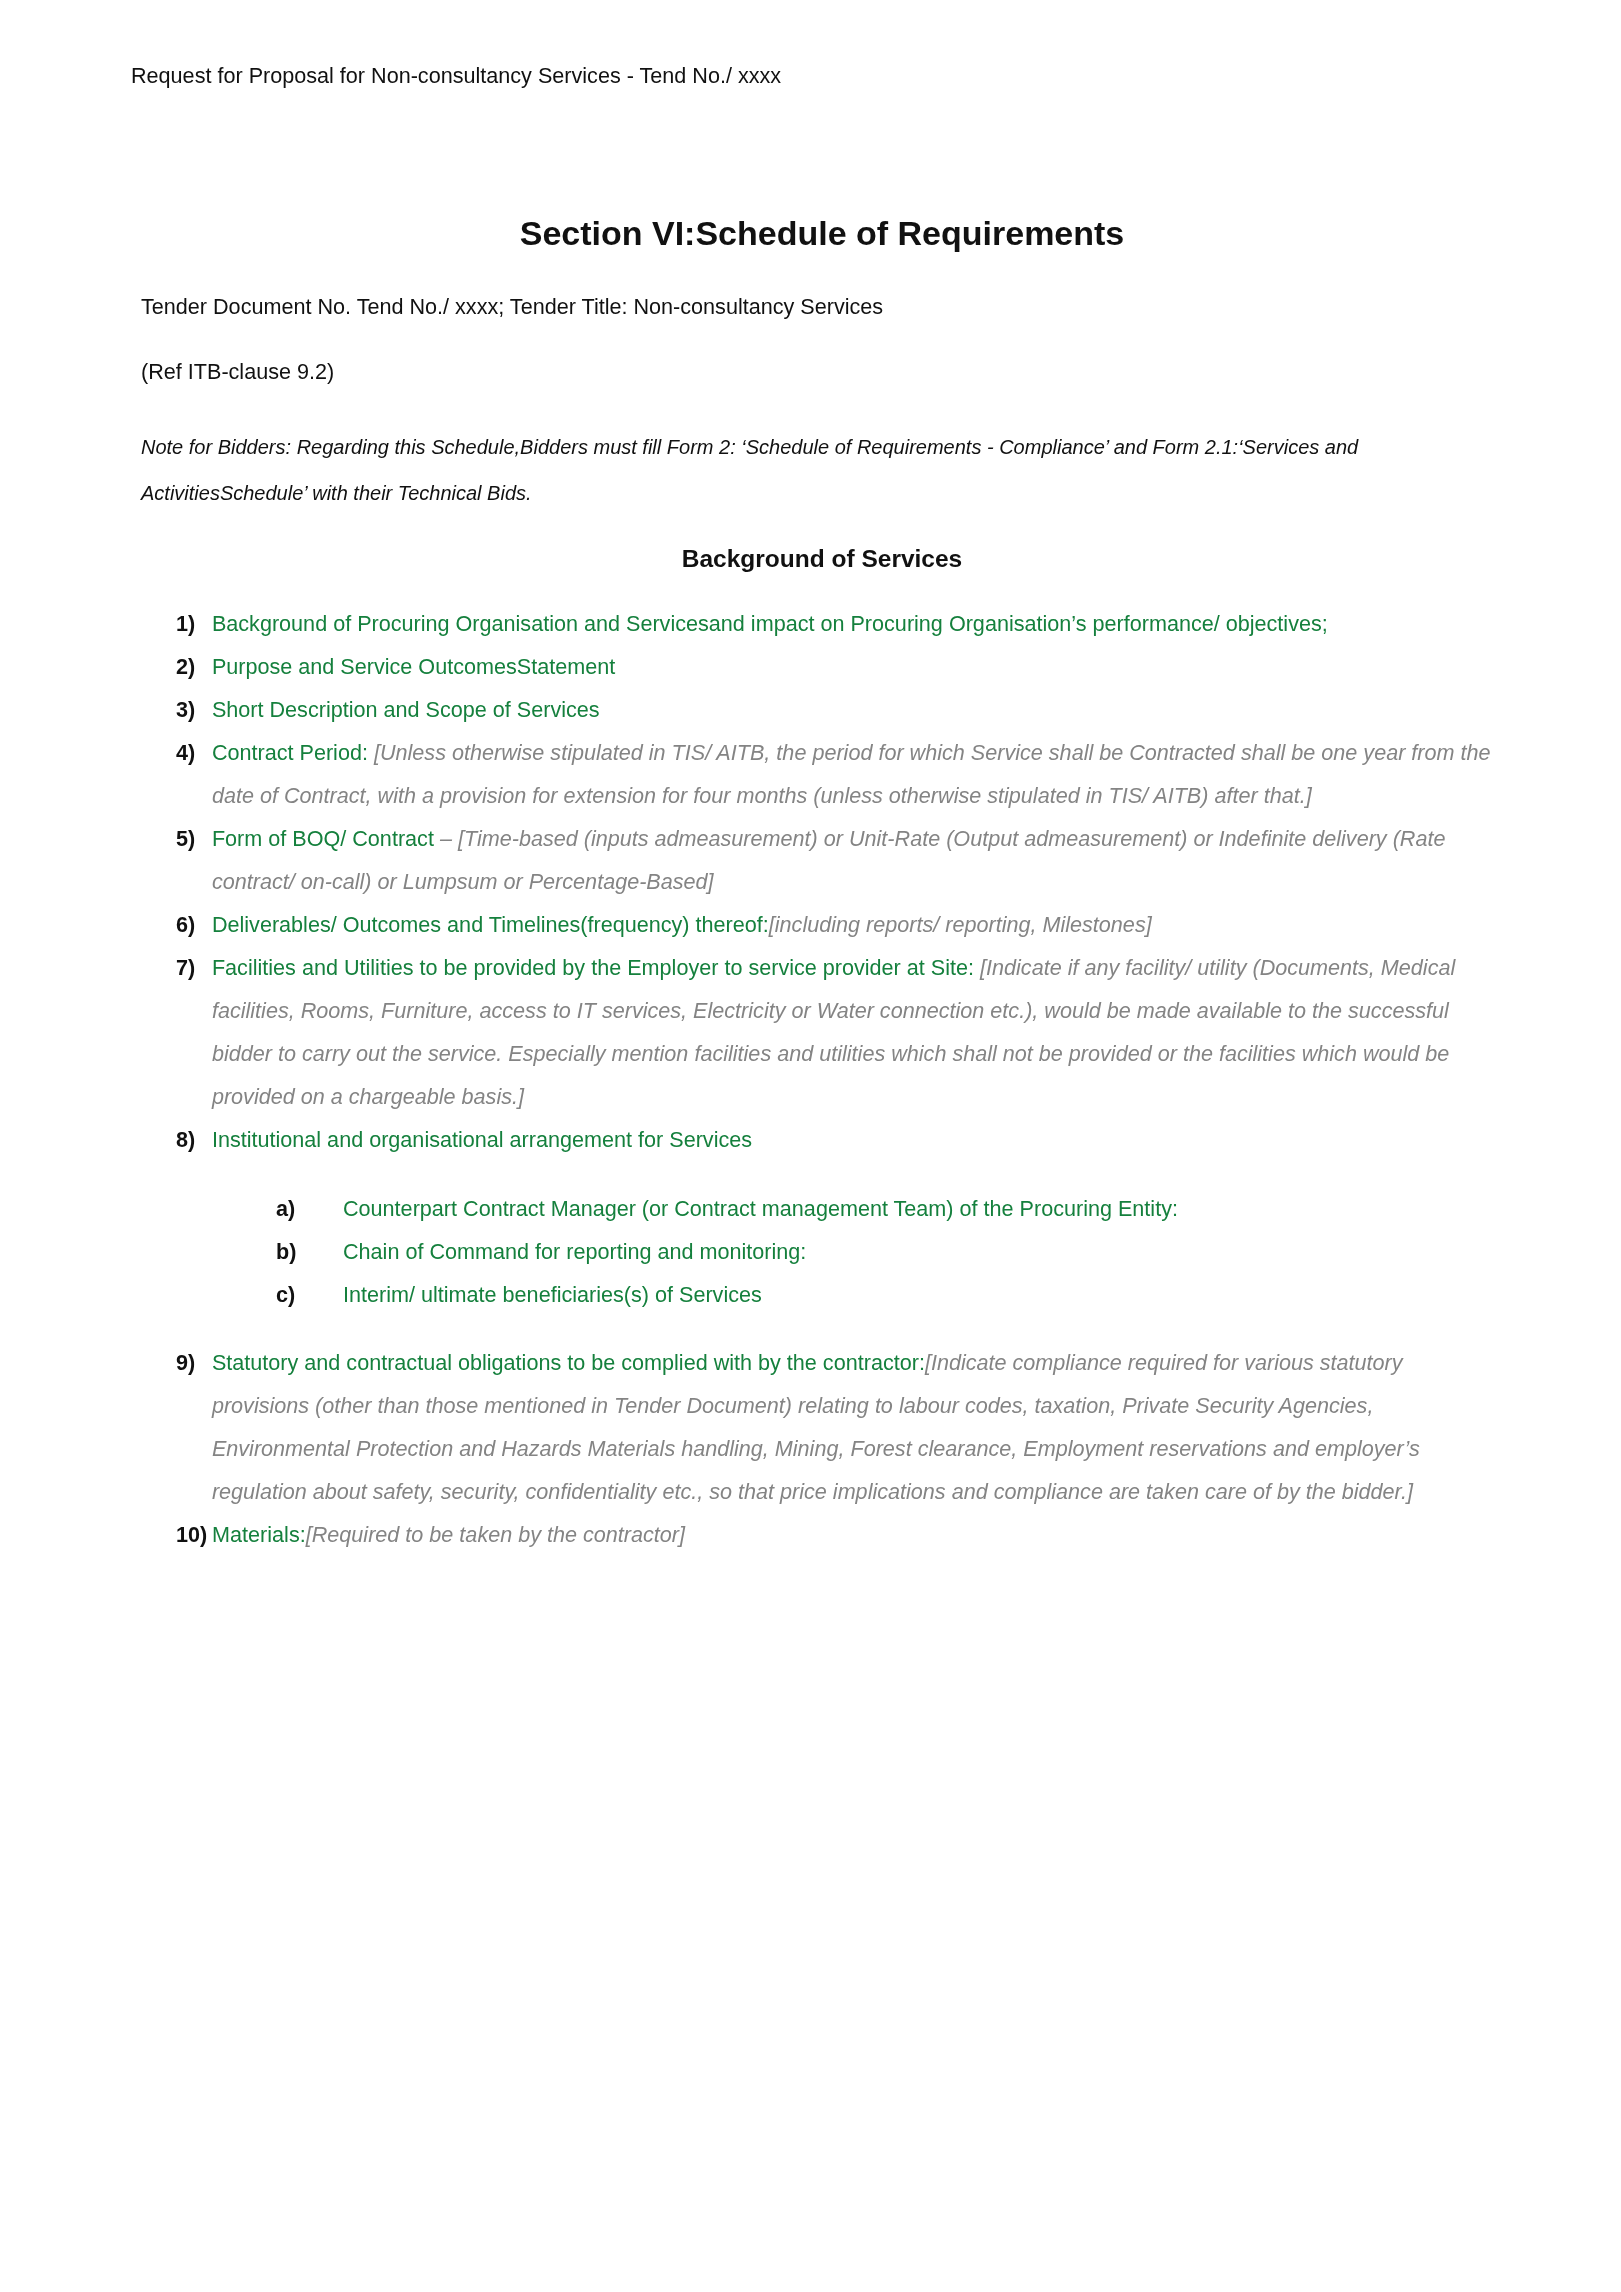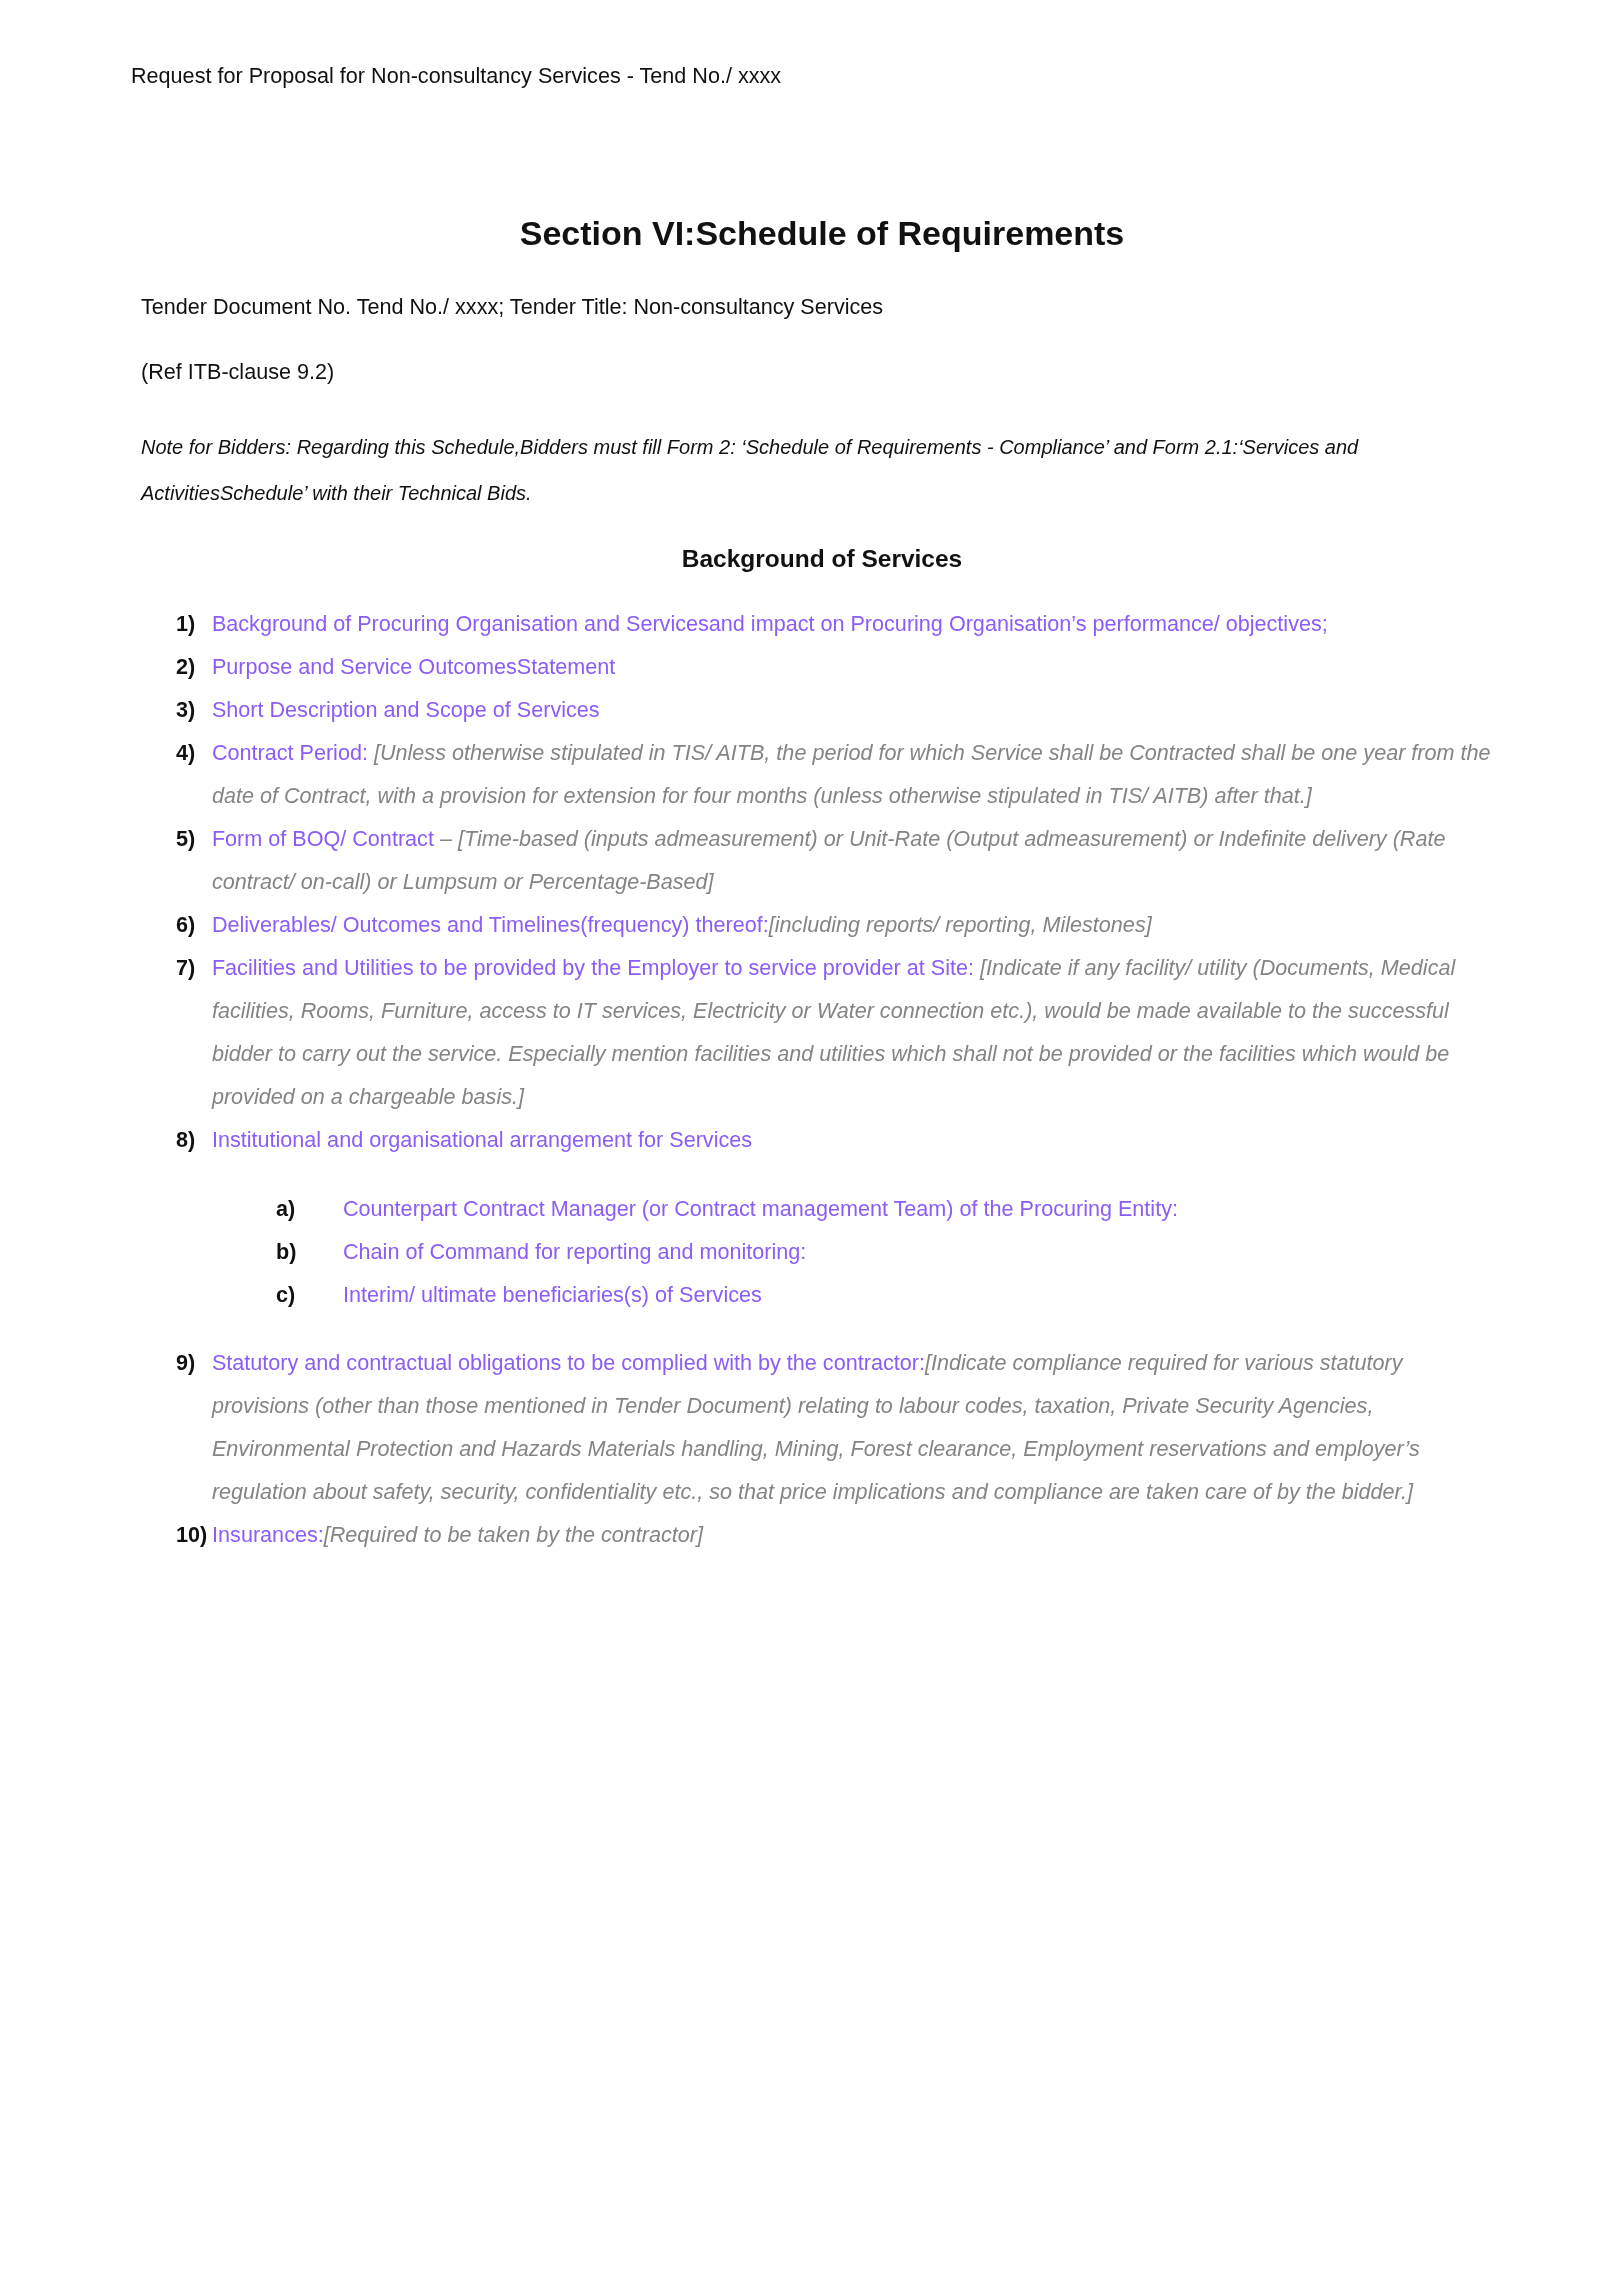--- a/index.html
+++ b/index.html
@@ -8,21 +8,21 @@
   .header-line{position:absolute;top:63px;left:131px;font-size:21.6px;color:#111;}
   .content{position:absolute;top:214px;left:141px;width:1362px;}
   .doc-title{font-size:34px;font-weight:700;text-align:center;margin:0 0 41px 0;color:#111;}
   .para{font-size:21.6px;margin:0 0 39px 0;}
   .note-para{font-size:20px;font-style:italic;line-height:46px;margin:0 0 29px 0;}
   .section-heading{font-size:24.5px;font-weight:700;text-align:center;margin:16px 0 29px 0;}
   .list{padding-left:35px;}
   .li{display:flex;font-size:21.6px;line-height:43px;align-items:flex-start;}
   .num{font-weight:700;min-width:31px;padding-right:4.9px;white-space:nowrap;}
   .txt{flex:1;}
-  .lead{color:#8b5cf6;}
+  .lead{color:#15803d;}
   .note{color:#848484;font-style:italic;}
   .sub{padding-left:100px;}
   .subnum{font-weight:700;min-width:67px;white-space:nowrap;}
   .gap{height:25.5px;}
   .footer{position:absolute;top:2137px;left:131px;width:1362px;display:flex;justify-content:space-between;font-size:21.6px;}
   .footer .pageno{padding-left:15.7px;}
 </style>
 </head>
 <body>
 
@@ -100,21 +100,21 @@
 
       <div class="gap"></div>
 
       <div class="li">
         <span class="num">9)</span>
         <div class="txt"><span class="lead">Statutory and contractual obligations to be complied with by the contractor:</span><span class="note">[Indicate compliance required for various statutory provisions (other than those mentioned in Tender Document) relating to labour codes, taxation, Private Security Agencies, Environmental Protection and Hazards Materials handling, Mining, Forest clearance, Employment reservations and employer’s regulation about safety, security, confidentiality etc., so that price implications and compliance are taken care of by the bidder.]</span></div>
       </div>
 
       <div class="li">
         <span class="num">10)</span>
-        <div class="txt"><span class="lead">Insurances:</span><span class="note">[Required to be taken by the contractor]</span></div>
+        <div class="txt"><span class="lead">Materials:</span><span class="note">[Required to be taken by the contractor]</span></div>
       </div>
 
     </div>
   </div>
 
 
 </div>
 
 
 </body></html>

